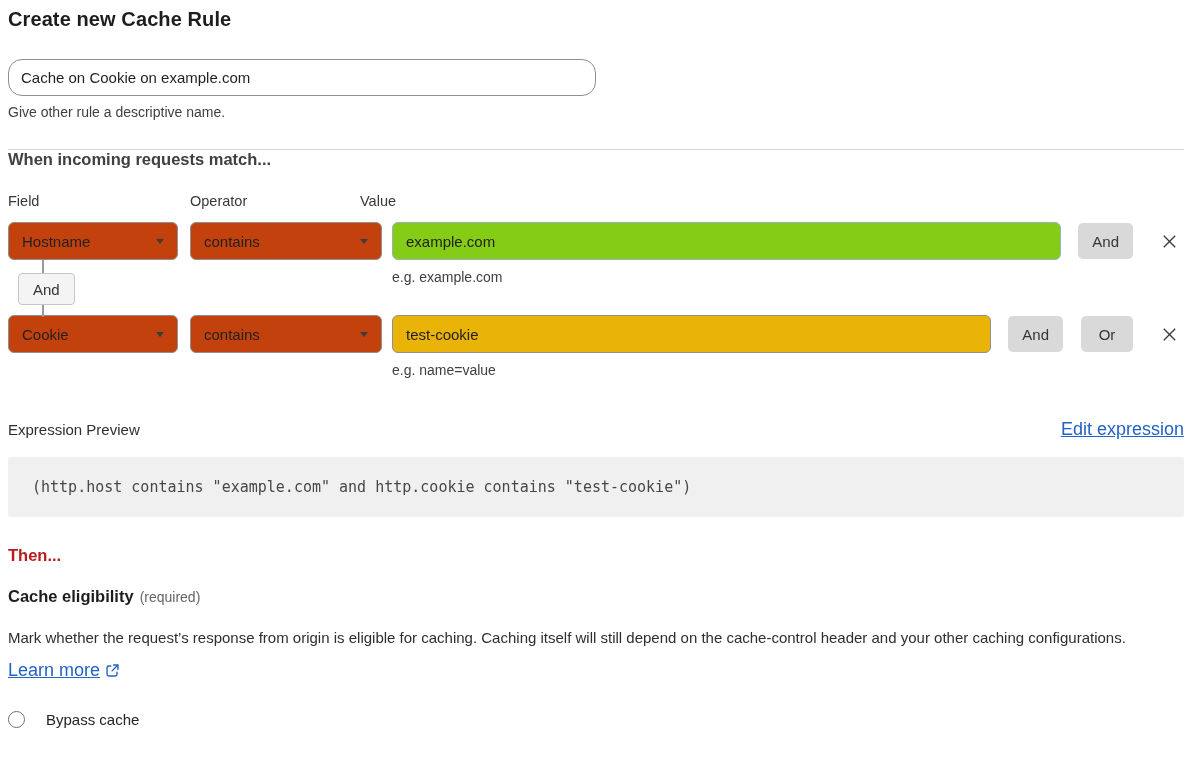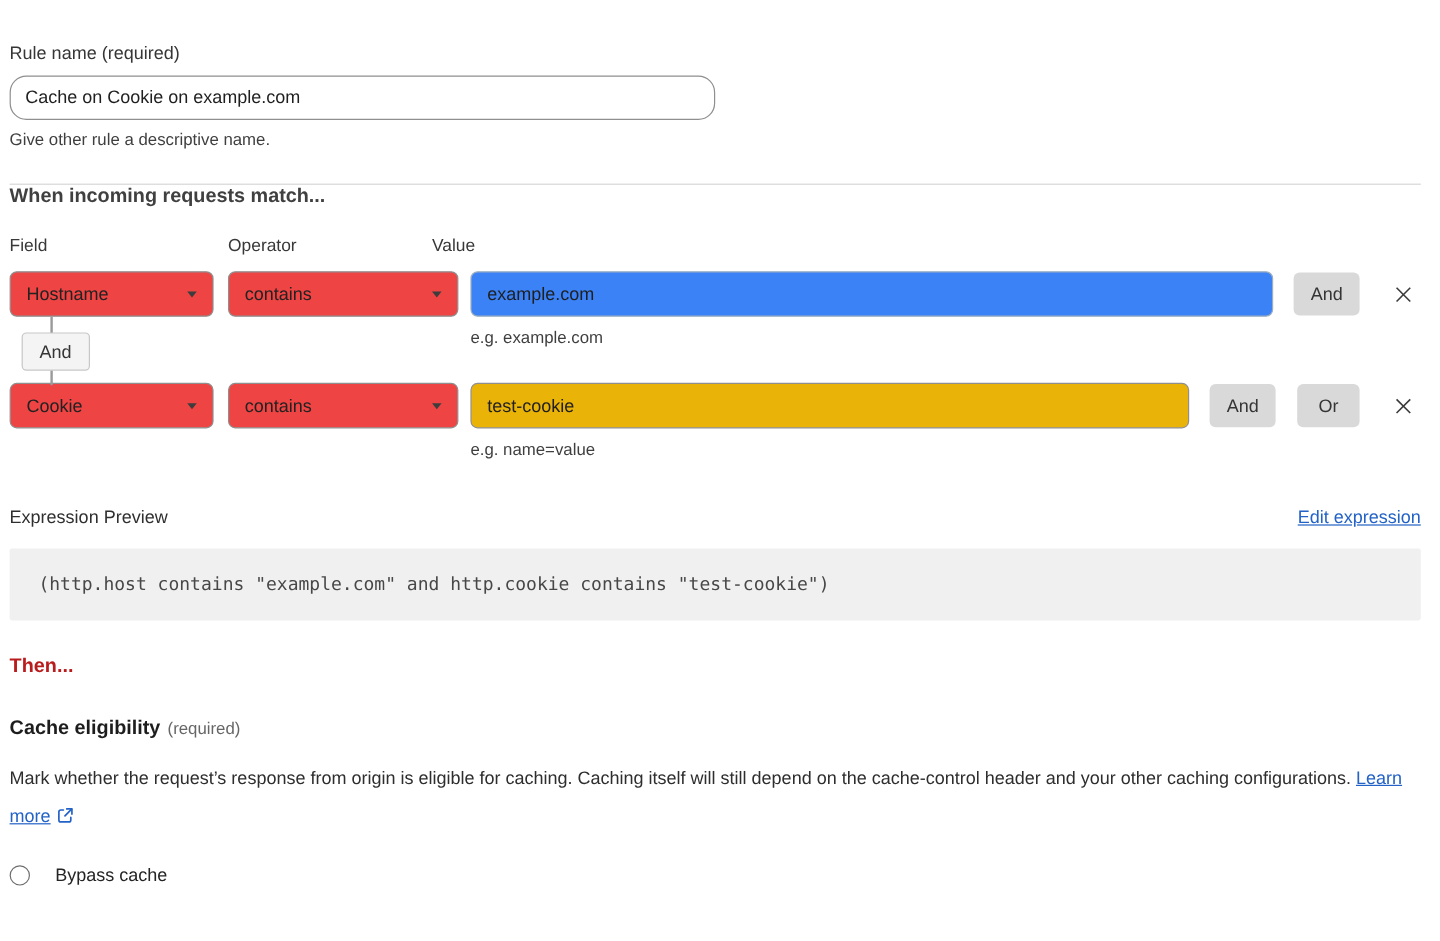--- a/index.html
+++ b/index.html
@@ -53,21 +53,21 @@
   .col-label-value { flex: 1; margin-left: 0; }
 
   .matcher-rows { position: relative; margin-top: 13px; }
   .match-row { display: flex; align-items: flex-start; }
   .row2 { margin-top: 30px; }
 
   .select-box {
     height: 38px;
     border: 1px solid #8f8f8f;
     border-radius: 6px;
-    background: #ef4444;
+    background: #c2410c;
     display: flex;
     align-items: center;
     justify-content: space-between;
     padding: 0 13px;
     font-size: 15px;
     color: #222;
     cursor: pointer;
   }
   .select-field { width: 170px; }
   .select-operator { width: 192px; margin-left: 12px; }
@@ -86,21 +86,21 @@
     border: 1px solid #8f8f8f;
     border-radius: 6px;
     padding: 0 13px;
     font-family: "Liberation Sans", sans-serif;
     font-size: 15px;
     color: #1f1f1f;
     background: #eab308;
     outline: none;
   }
   .value-input.highlighted {
-    background: #3b82f6;
+    background: #84cc16;
     border-color: #9daebf;
   }
   .value-hint { margin-top: 9px; font-size: 14px; color: #3f3f3f; }
 
   .row-buttons { display: flex; align-items: center; margin-left: 17px; height: 38px; }
   .logic-btn {
     height: 36px;
     min-width: 52px;
     padding: 0 14px;
     background: #d9d9d9;
@@ -149,39 +149,39 @@
 
   
   .expr-header {
     margin-top: 41px;
     display: flex;
     justify-content: space-between;
     align-items: baseline;
   }
   .expr-label { font-size: 15px; color: #2f2f2f; }
   .link {
-    font-size: 15px;
+    font-size: 18px;
     color: #2362c6;
     text-decoration: underline;
     cursor: pointer;
   }
   .expr-code {
     margin-top: 17px;
     background: #f0f0f0;
     border-radius: 2px;
     padding: 21px 24px;
     font-family: "DejaVu Sans Mono", monospace;
     font-size: 15px;
     color: #474747;
     white-space: pre;
   }
 
   
   .then-heading { margin-top: 29px; font-size: 16.5px; font-weight: bold; color: #b91c1c; }
-  .eligibility-heading { margin-top: 33px; font-size: 16.5px; color: #1d1d1d; }
+  .eligibility-heading { margin-top: 22px; font-size: 16.5px; color: #1d1d1d; }
   .eligibility-heading .title-part { font-weight: bold; }
   .required-note { font-size: 14px; color: #666; font-weight: normal; margin-left: 6px; }
 
   .eligibility-desc {
     margin-top: 16px;
     font-size: 15px;
     line-height: 32px;
     color: #2e2e2e;
     max-width: 1168px;
   }
@@ -203,23 +203,23 @@
     justify-content: center;
     flex: none;
   }
   .radio-label { margin-left: 21px; font-size: 15px; color: #242424; }
 </style>
 </head>
 <body>
 
 <div class="container">
 
+  <div class="page-title">Create new Cache Rule</div>
 
   <div class="rule-name-block">
-    <div class="field-label">Rule name (required)</div>
     <input class="rule-name-input" type="text" value="Cache on Cookie on example.com" style="">
     <div class="helper-text">Give other rule a descriptive name.</div>
   </div>
 
   <hr class="divider">
 
   <div class="section-heading">When incoming requests match...</div>
 
   <div class="col-labels">
     <div class="col-label-field">Field</div>

